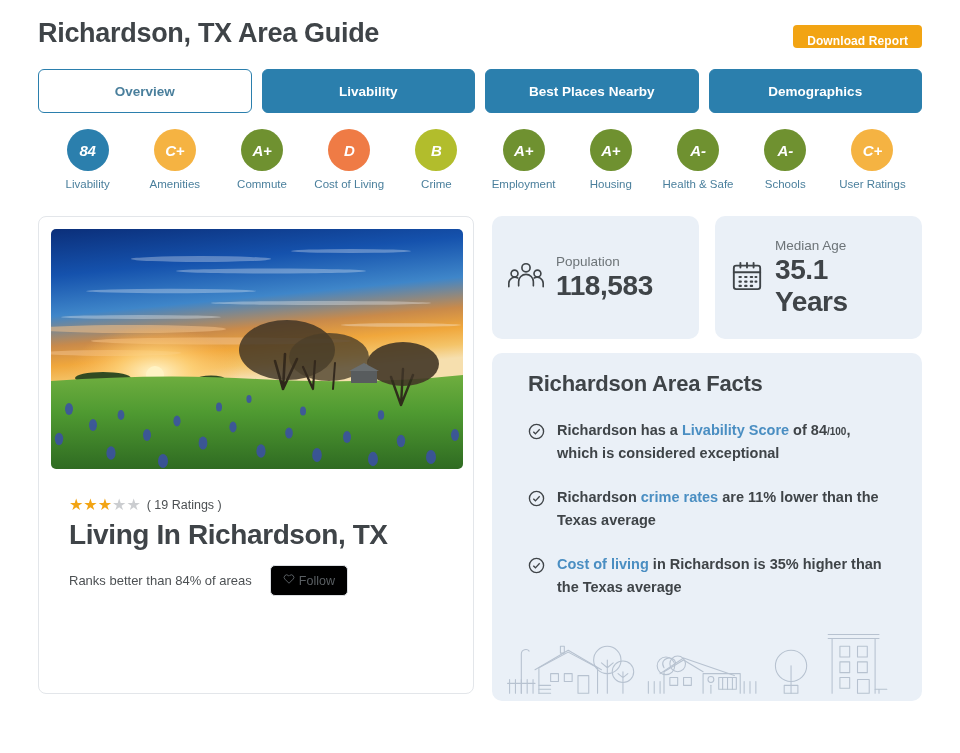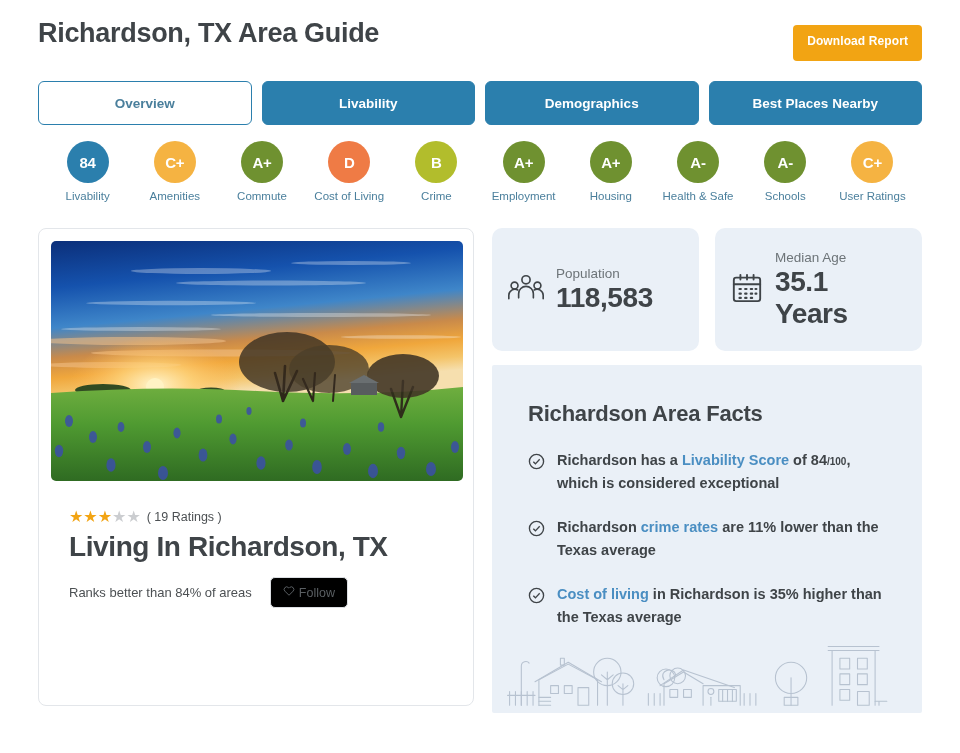--- a/index.html
+++ b/index.html
@@ -10,41 +10,41 @@
     color: #3c4043;
     overflow: hidden;
   }
   .page { position: relative; width: 960px; height: 585px; padding: 0 38px; }
 
   
   .header { display: flex; align-items: flex-start; justify-content: space-between; padding-top: 18px; }
   .page-title { font-size: 27px; font-weight: bold; color: #3f4448; letter-spacing: -0.3px; }
   .download-btn {
     background: #f2a413; color: #fff; font-size: 12px; font-weight: bold;
-    border: none; border-radius: 4px; padding: 9px 14px 13px; cursor: pointer;
+    border: none; border-radius: 4px; padding: 9px 14px 0; cursor: pointer;
     margin-top: 7px; white-space: nowrap; letter-spacing: 0.1px;
   }
 
   
   .tabs { display: flex; gap: 10px; margin-top: 20px; }
   .tab {
     flex: 1 1 0; height: 44px; border-radius: 6px; display: flex;
     align-items: center; justify-content: center; font-size: 13.5px;
     cursor: pointer; user-select: none; font-weight: bold;
   }
   .tab.active { background: #ffffff; border: 1px solid #2b7fad; color: #4a7f9c; }
   .tab.inactive { background: #2b7fad; border: 1px solid #2b7fad; color: #ffffff; font-weight: bold; }
 
   
   .grades { display: flex; margin-top: 16px; padding: 0 6px; }
   .grade { flex: 1 1 0; display: flex; flex-direction: column; align-items: center; cursor: pointer; }
   .grade-circle {
     width: 42px; height: 42px; border-radius: 50%; display: flex;
     align-items: center; justify-content: center;
-    color: #fff; font-weight: bold; font-size: 15px; letter-spacing: -0.2px;
+    color: #fff; font-weight: bold; font-size: 15px; letter-spacing: -0.2px; font-style: italic;
   }
   .grade-label { margin-top: 7px; font-size: 11.5px; color: #4a7f9c; white-space: nowrap; }
 
   
   .main { display: flex; gap: 18px; margin-top: 26px; align-items: flex-start; }
 
   
   .left-card {
     width: 436px; background: #fff; border: 1px solid #e3e6ea; border-radius: 8px;
     padding: 12px; height: 478px; position: relative;
@@ -71,21 +71,21 @@
   .stat-row { display: flex; gap: 16px; }
   .stat-card {
     flex: 1 1 0; background: #eaf0f7; border-radius: 10px; height: 123px;
     display: flex; align-items: center; padding: 0 16px; gap: 12px;
   }
   .stat-text { display: flex; flex-direction: column; }
   .stat-label { font-size: 13.5px; color: #6d7478; margin-bottom: 1px; }
   .stat-value { font-size: 28px; font-weight: bold; color: #3f4448; letter-spacing: -0.4px; }
 
   .facts-card {
-    background: #eaf0f7; border-radius: 2px; flex: 1; padding: 36px 32px 0 36px;
+    background: #eaf0f7; border-radius: 10px; flex: 1; padding: 18px 32px 0 36px;
     position: relative; overflow: hidden; min-height: 348px;
   }
   .facts-title { font-size: 22px; font-weight: bold; color: #3f4448; letter-spacing: -0.2px; }
   .facts-list { margin-top: 22px; display: flex; flex-direction: column; gap: 20px; font-weight: bold; }
   .fact { display: flex; gap: 12px; align-items: flex-start; }
   .fact-text { font-size: 14.5px; line-height: 1.62; color: #3f4448; max-width: 340px; }
   .fact-text a { color: #4a8ec2; text-decoration: none; cursor: pointer; }
   .fact-text sub { font-size: 10px; vertical-align: baseline; }
   .skyline { position: absolute; left: 0; right: 0; bottom: 0; height: 86px; pointer-events: none; }
   .skyline svg { display: block; width: 100%; height: 86px; }
@@ -96,22 +96,22 @@
 <div class="page">
 
   <div class="header">
     <div class="page-title">Richardson, TX Area Guide</div>
     <button class="download-btn">Download Report</button>
   </div>
 
   <div class="tabs">
     <div class="tab active">Overview</div>
     <div class="tab inactive">Livability</div>
+    <div class="tab inactive">Best Places Nearby</div>
     <div class="tab inactive">Demographics</div>
-    <div class="tab inactive">Best Places Nearby</div>
   </div>
 
   <div class="grades">
     <div class="grade">
       <div class="grade-circle" style="background: rgb(43, 127, 173);">84</div>
       <div class="grade-label">Livability</div>
     </div>
     <div class="grade">
       <div class="grade-circle" style="background: rgb(245, 179, 66);">C+</div>
       <div class="grade-label">Amenities</div>

